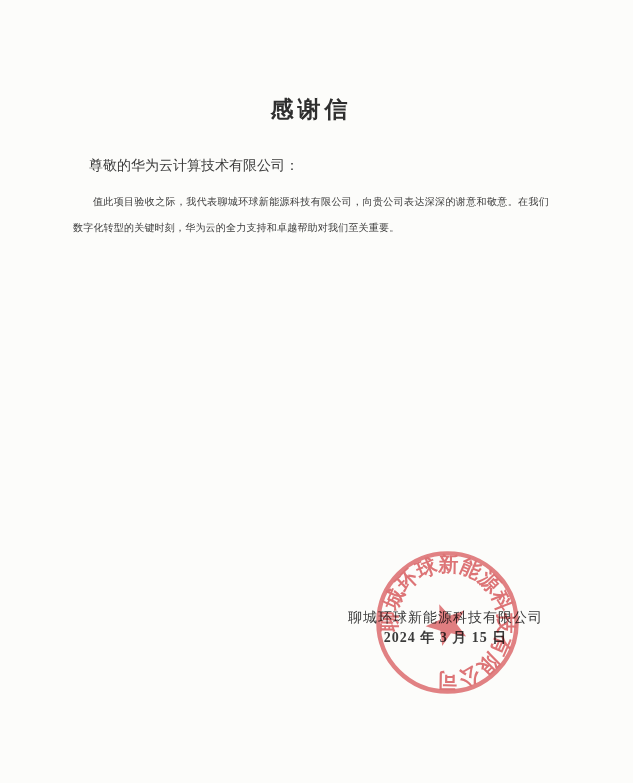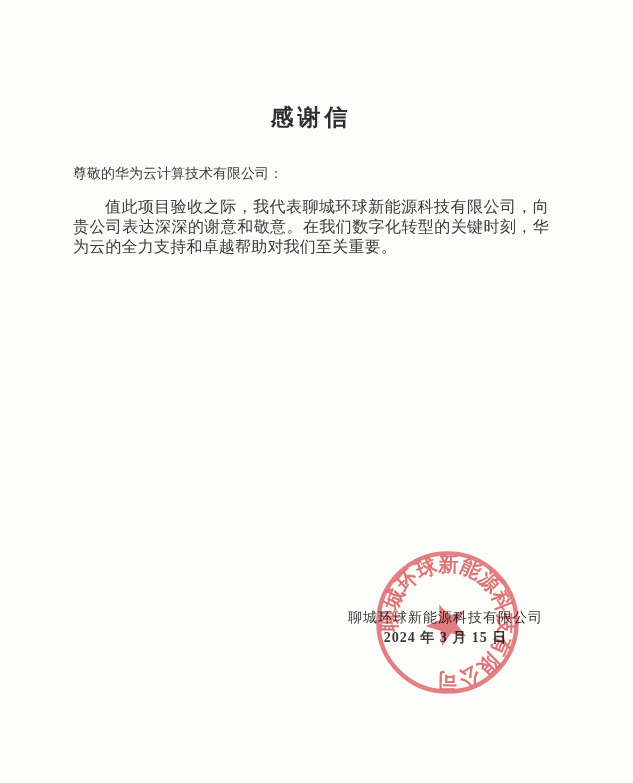--- a/index.html
+++ b/index.html
@@ -14,36 +14,36 @@
     background: #fcfcfa;
     font-family: "Liberation Serif", "DejaVu Serif", serif;
     color: #3b3b3b;
     overflow: hidden;
     box-sizing: border-box;
   }
   .content {
     padding: 94px 84px 0 73px;
   }
   .letter-title {
-    margin: 8px;
+    margin: 0;
     text-align: center;
     font-size: 23px;
     font-weight: 700;
     letter-spacing: 4px;
     color: #2e2e2e;
   }
   .salutation {
-    margin: 32px 0 0 0;
+    margin: 32px 0 0 16px;
     font-size: 14px;
     line-height: 17px;
   }
   .para {
     margin: 15px 0 0 0;
-    font-size: 16px;
-    line-height: 20px;
+    font-size: 10px;
+    line-height: 26px;
     letter-spacing: 0.2px;
     text-align: justify;
     text-indent: 2em;
   }
   .signature {
     position: absolute;
     top: 609px;
     right: 90px;
     text-align: center;
     font-size: 14px;

